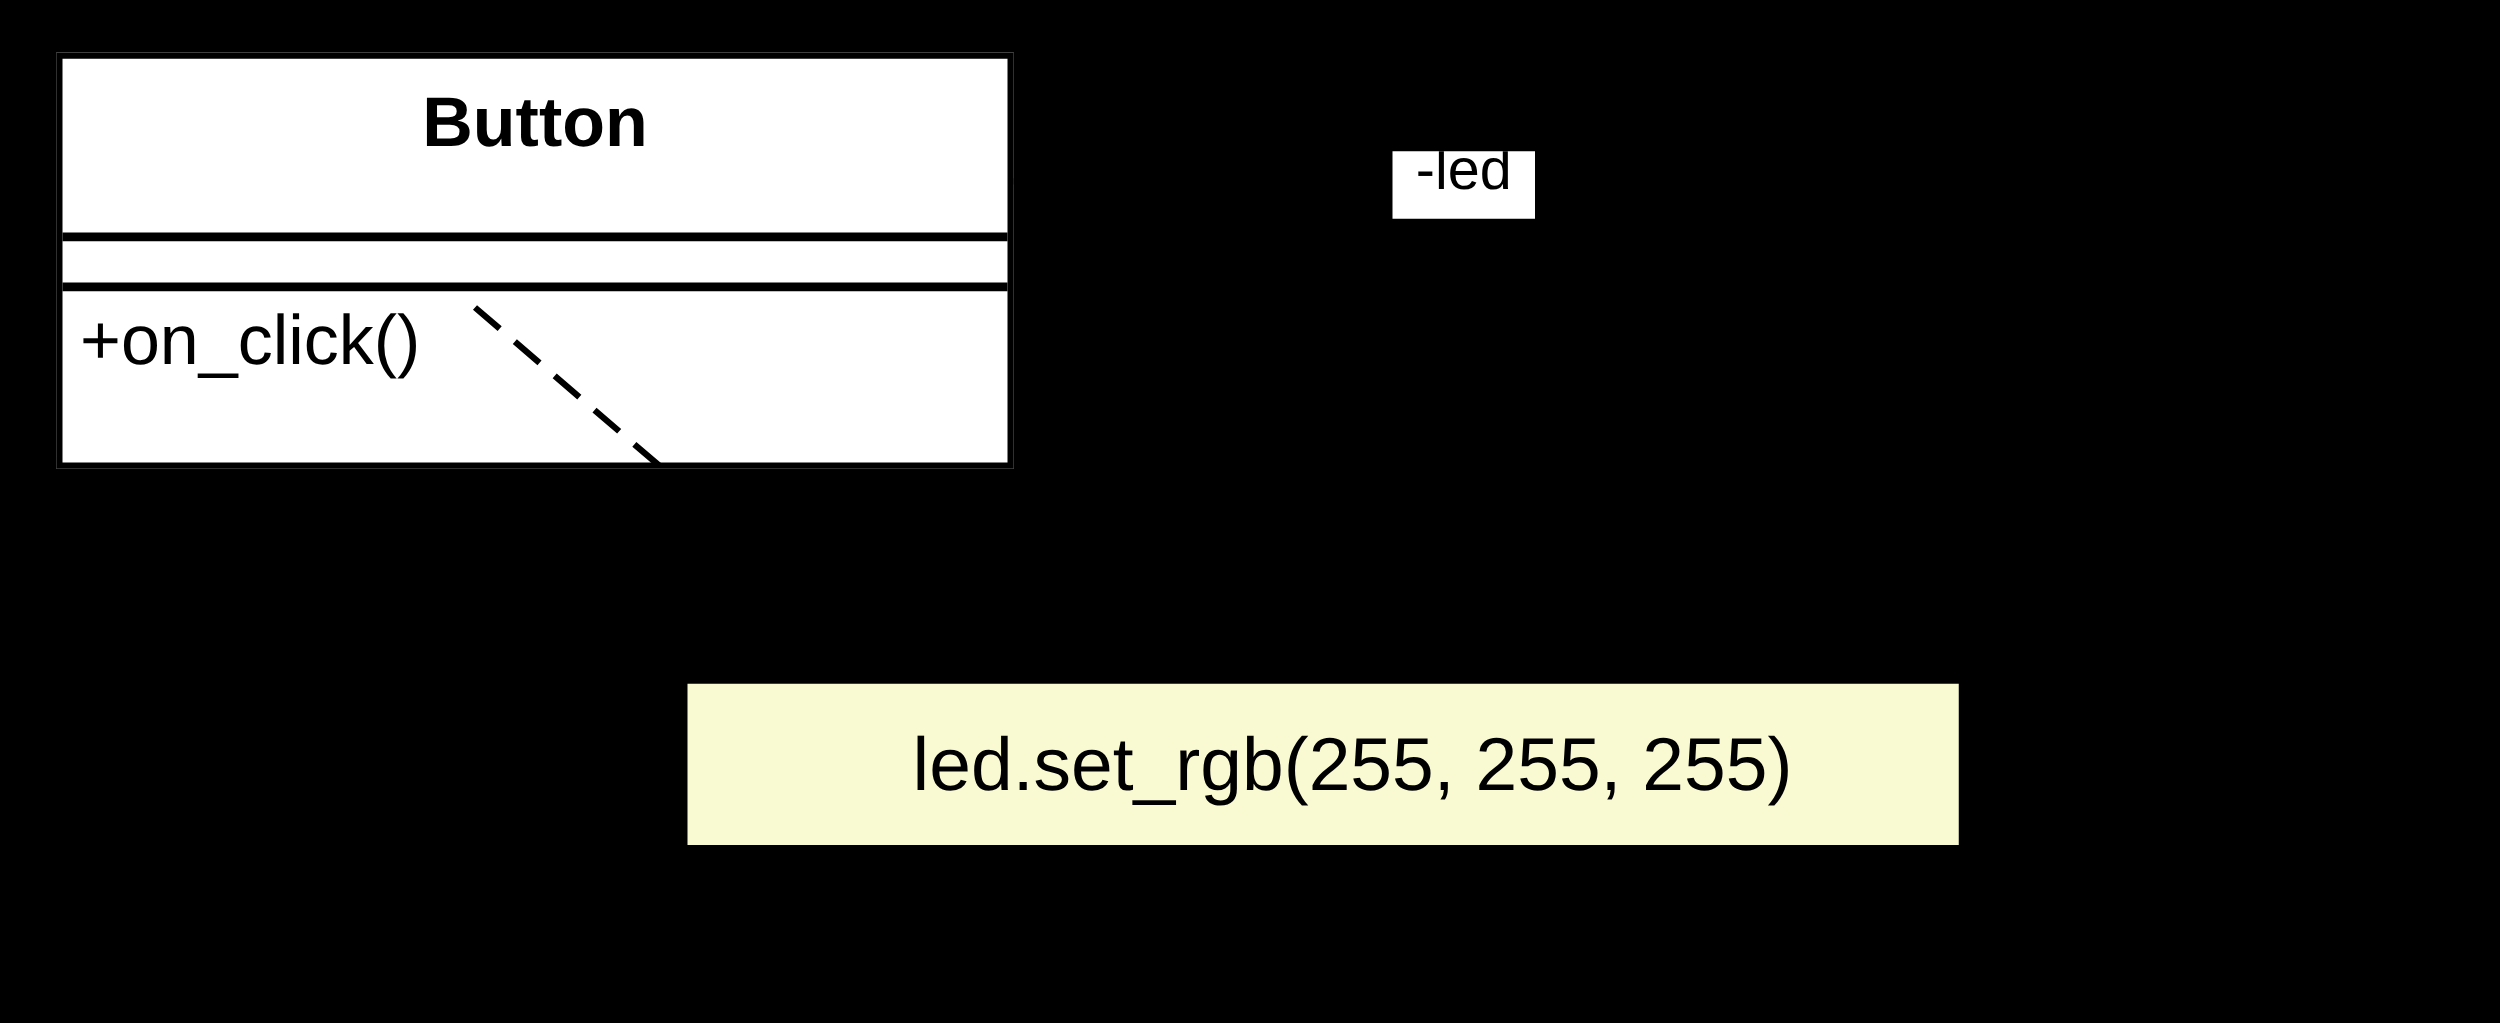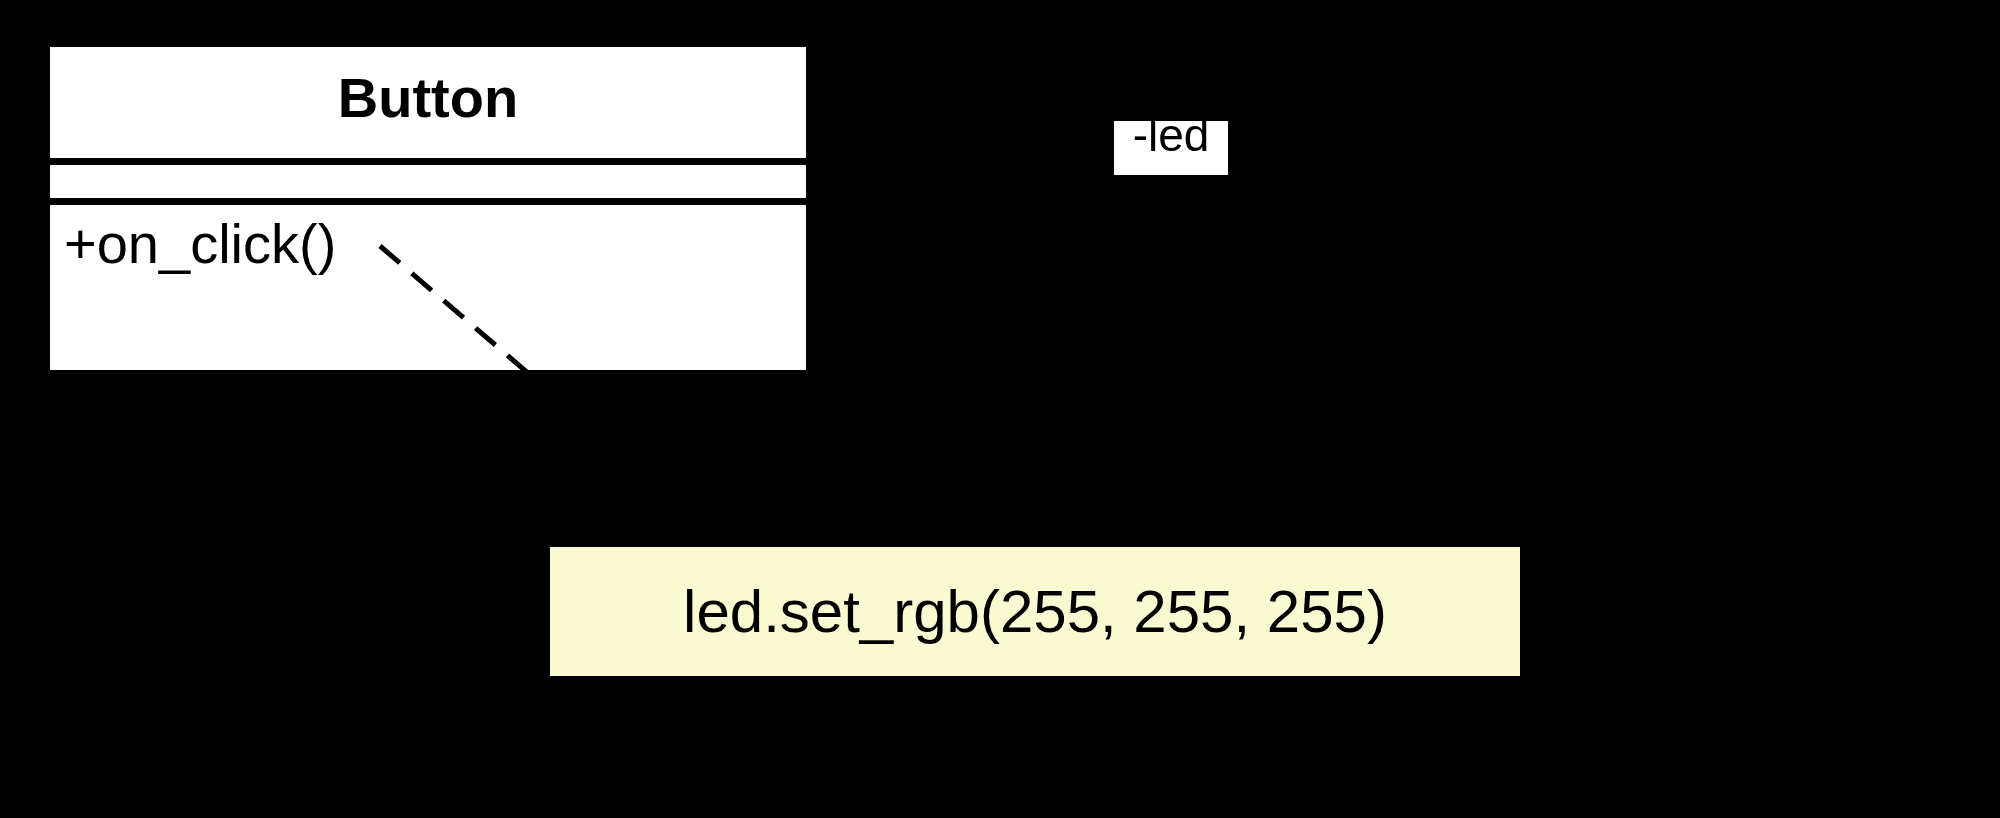--- a/index.html
+++ b/index.html
@@ -34,21 +34,21 @@
 
   .uml-title {
     height: 101px;
     flex: 0 0 auto;
     border-bottom: 7px solid #000000;
     display: flex;
     align-items: center;
     justify-content: center;
     font-weight: bold;
     font-size: 56px;
-    padding-bottom: 10px;
+    padding-bottom: 38px;
     box-sizing: content-box;
   }
   .uml-attrs {
     height: 33px;
     flex: 0 0 auto;
     border-bottom: 7px solid #000000;
     font-size: 52px;
     overflow: hidden;
   }
   .uml-methods {
@@ -94,20 +94,21 @@
     top: 547px;
     width: 970px;
     height: 129px;
     background: #FAFAD2;
     display: flex;
     align-items: center;
     justify-content: center;
     font-size: 60px;
     z-index: 4;
     white-space: pre;
+    padding-left: 47px;
   }
 </style>
 </head>
 <body>
 
 <div class="canvas">
 
   <div class="uml-class uml-class--button">
     <div class="uml-title">Button</div>
     <div class="uml-attrs"></div>

